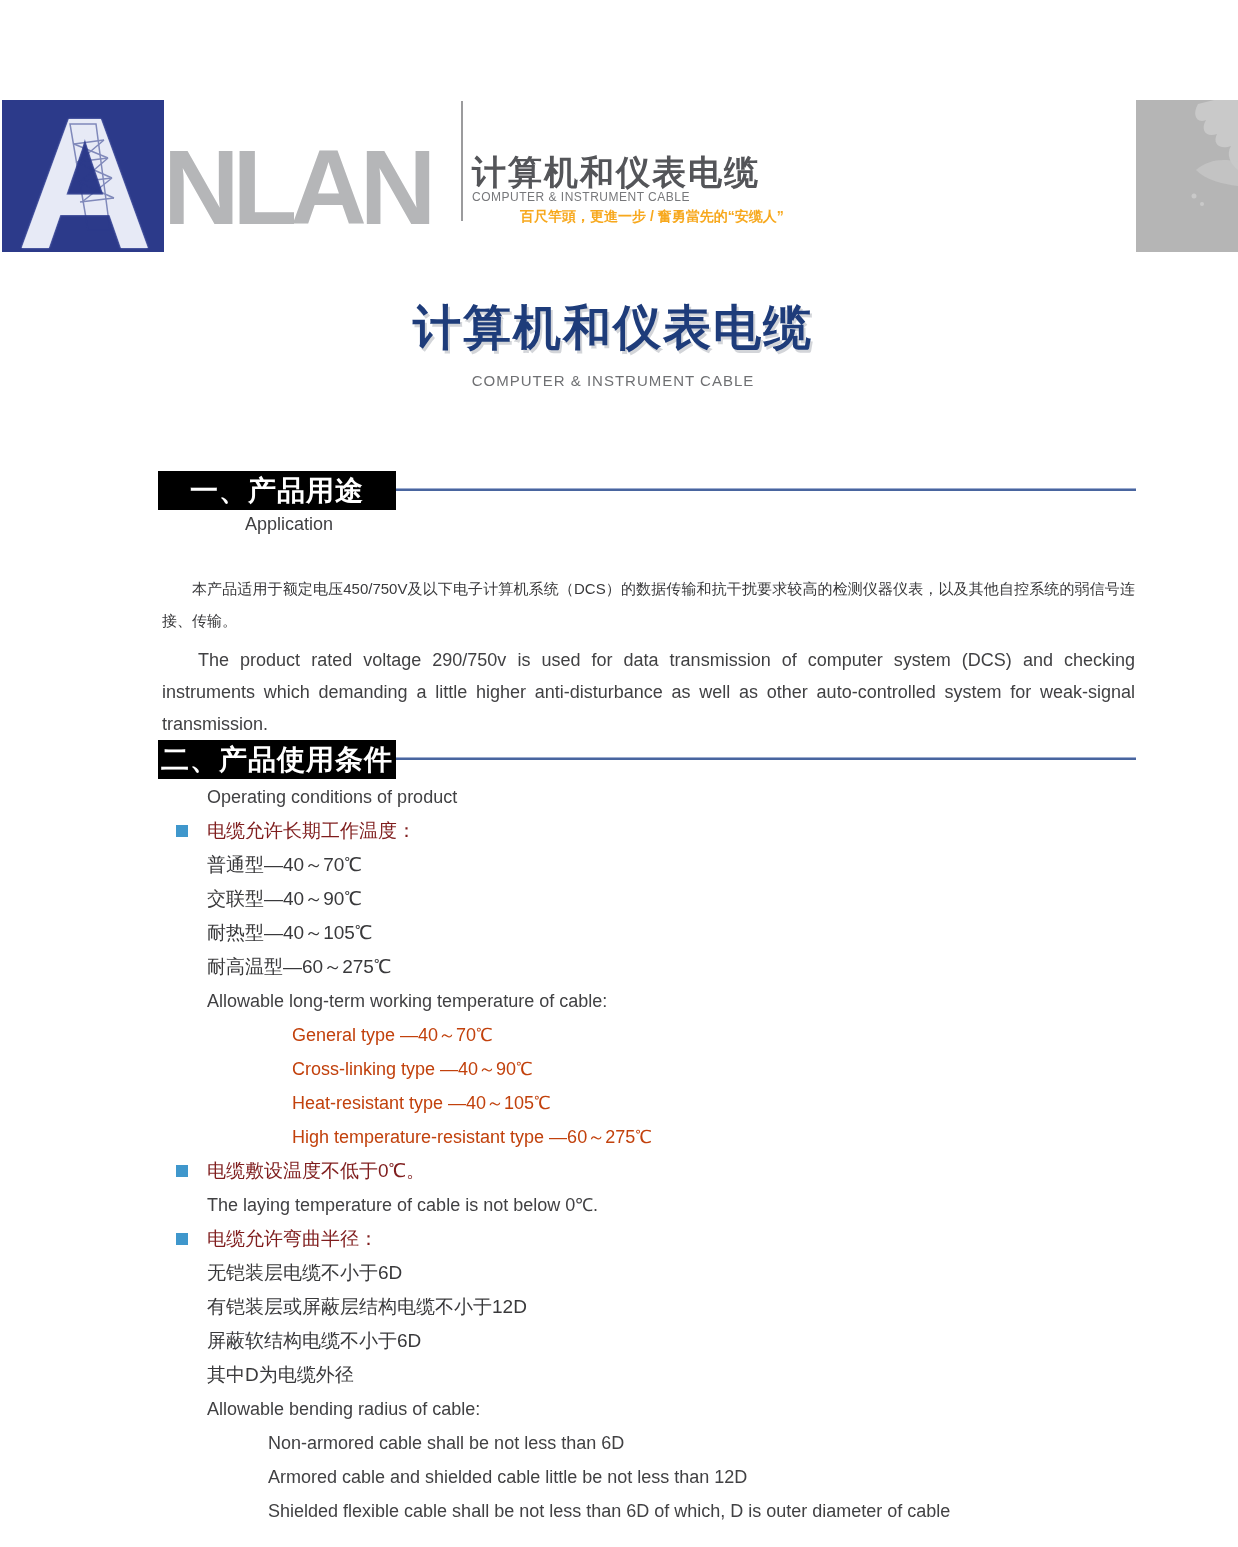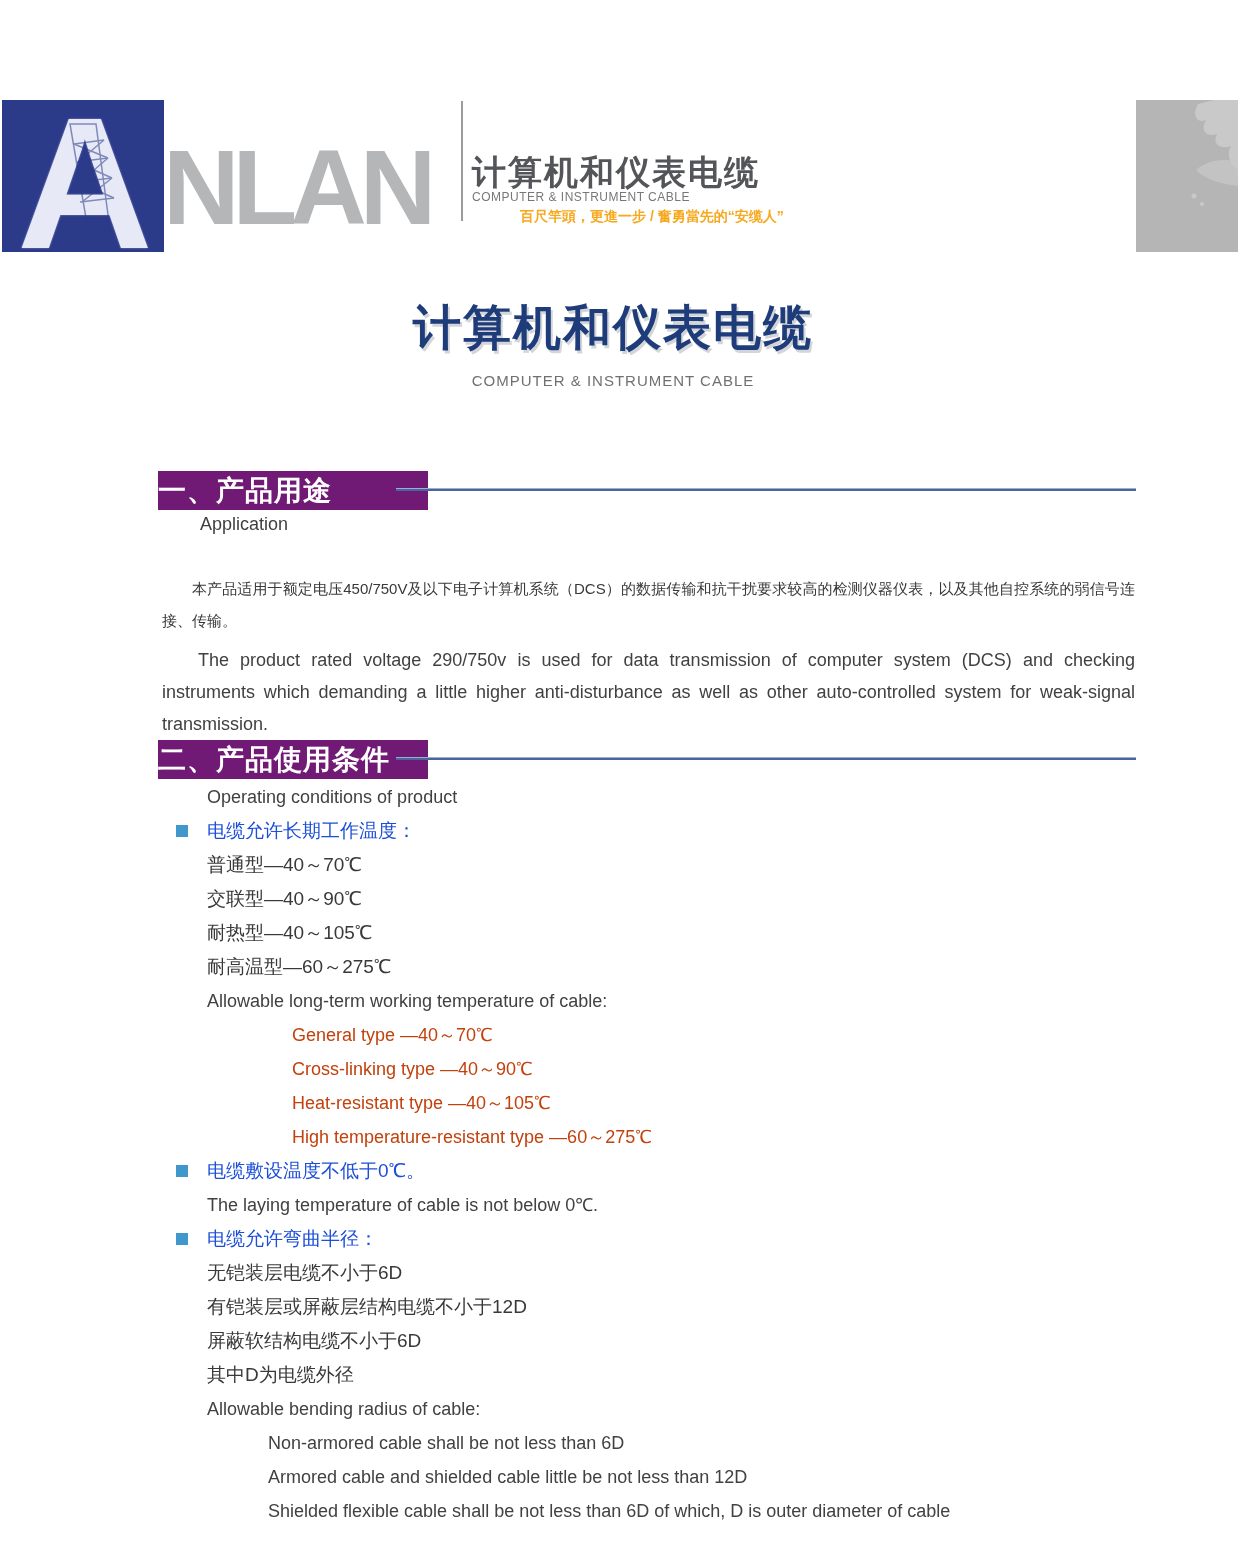--- a/index.html
+++ b/index.html
@@ -41,43 +41,43 @@
     position:absolute;left:0;top:296px;width:1238px;text-align:center;
     transform:translateX(-6px);
   }
   .doc-title h1{
     margin:0;font-size:48px;letter-spacing:2px;font-weight:bold;color:#1e3c7a;
     text-shadow:2px 3px 0 rgba(110,115,130,.30);
   }
   .doc-subtitle{margin-top:12px;font-size:15px;color:#6f7073;letter-spacing:1px;}
   
   .sec-bar{
-    position:absolute;left:158px;width:270px;height:39px;background:#701a75;
-    color:#ffffff;font-size:28px;font-weight:bold;line-height:39px;
+    position:absolute;left:158px;width:238px;height:39px;background:#000000;
+    color:#ffffff;font-size:28px;font-weight:bold;text-align:center;line-height:39px;
     letter-spacing:1px;
   }
   .sec-bar.s1{top:471px;}
   .sec-bar.s2{top:740px;}
   .sec-line{position:absolute;left:396px;width:740px;height:2px;background:#49659f;box-shadow:0 -1px 0 #9dadd0;}
   .sec-line.s1{top:489px;}
   .sec-line.s2{top:758px;}
-  .sec-sub{position:absolute;font-size:18px;color:#3f3f41;}
+  .sec-sub{position:absolute;font-size:18px;color:#3f3f41;margin-left:45px;}
   .sec-sub.s1{left:200px;top:514px;}
   
   .para{position:absolute;left:162px;width:973px;text-align:justify;}
   .para-cn{top:558px;font-size:15px;line-height:32px;text-indent:2em;color:#39393b;}
   .para-en{top:626px;font-size:18px;line-height:32px;text-indent:36px;color:#414143;}
   
   .list{position:absolute;left:162px;top:780px;width:973px;}
   .row{position:relative;height:34px;line-height:34px;white-space:nowrap;}
   .row.cn{padding-left:45px;font-size:19px;color:#39393b;}
   .row.en{padding-left:45px;font-size:18px;color:#414143;}
   .row.en-lg{padding-left:130px;font-size:18px;color:#c2410c;}
   .row.en-md{padding-left:106px;font-size:18px;color:#414143;}
-  .row.bulleted{padding-left:45px;font-size:19px;color:#1d4ed8;}
+  .row.bulleted{padding-left:45px;font-size:19px;color:#7f1d1d;}
   .bullet-sq{
     position:absolute;left:14px;top:11px;width:12px;height:12px;background:#3f97cc;
   }
 </style>
 </head>
 <body>
 
 <div class="page">
 
   <div class="logo-a">

